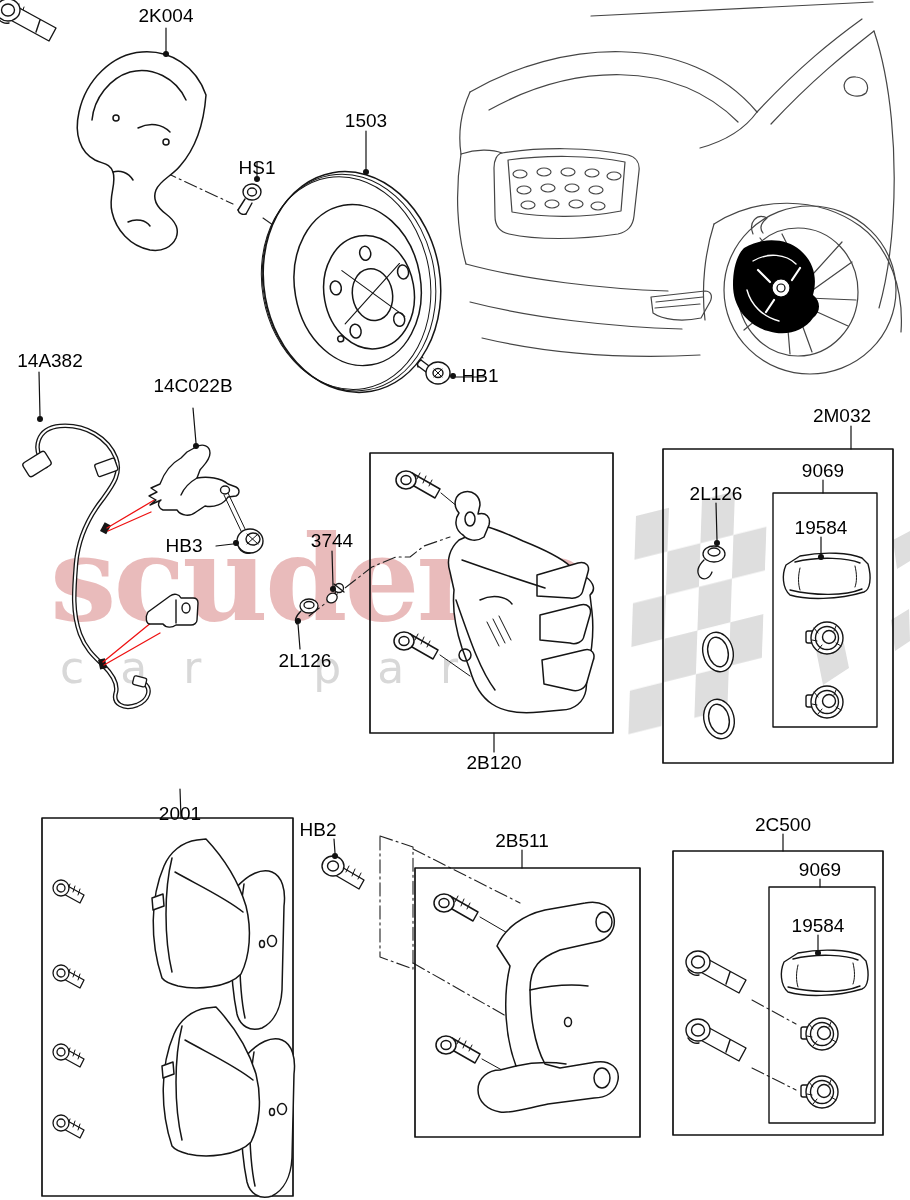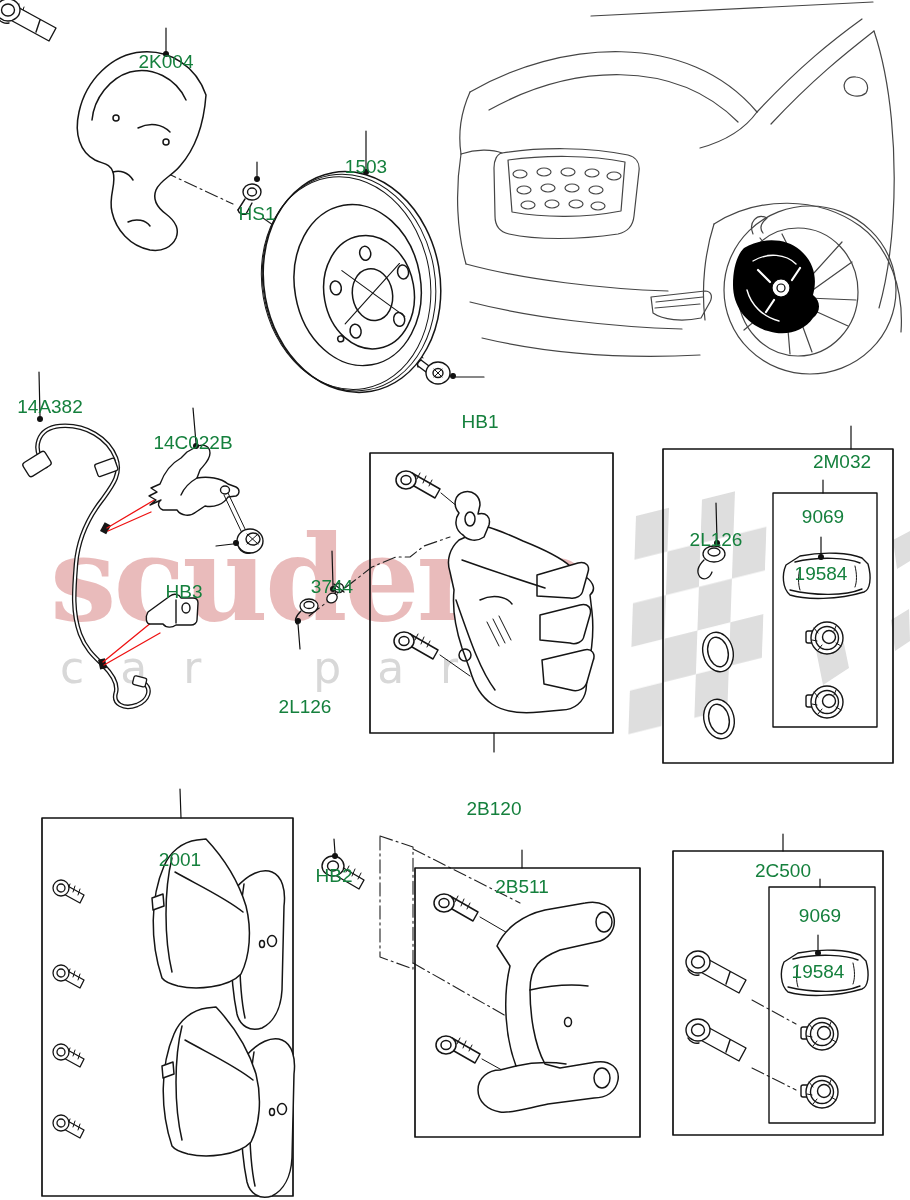--- a/index.html
+++ b/index.html
@@ -11,22 +11,22 @@
             font-weight:bold;font-size:118px;line-height:1;color:#c03a3a;opacity:.34;
             letter-spacing:-3px;white-space:nowrap;}
   .wm-sub{position:absolute;left:60px;top:646px;font-family:"DejaVu Sans",sans-serif;
           font-size:44px;line-height:1;color:#d8d8d8;letter-spacing:36px;word-spacing:26px;
           white-space:nowrap;}
   .wm-flag{position:absolute;left:0;top:0;}
   
   .art{position:absolute;left:0;top:0;z-index:2;}
   
   .labels{position:absolute;inset:0;z-index:3;}
-  .lbl{position:absolute;transform:translateX(-50%);font-size:19px;color:#15803d;
-       white-space:nowrap;cursor:pointer;line-height:1.1;margin-top:46px;}
+  .lbl{position:absolute;transform:translateX(-50%);font-size:19px;color:#000000;
+       white-space:nowrap;cursor:pointer;line-height:1.1;}
 </style>
 </head>
 <body>
 
 <div class="stage">
 
   <div class="wm-layer">
     <div class="wm-brand">scuderia</div>
     <div class="wm-sub">car parts</div>
     <svg class="wm-flag" width="910" height="1200">
@@ -387,29 +387,29 @@
         <circle cx="818" cy="953" r="2.4"></circle>
     </g>
   </svg>
 
   <div class="labels">
     <span class="lbl" style="left:166px;top:6px">2K004</span>
     <span class="lbl" style="left:257px;top:158px">HS1</span>
     <span class="lbl" style="left:366px;top:111px">1503</span>
     <span class="lbl" style="left:480px;top:366px">HB1</span>
     <span class="lbl" style="left:50px;top:351px">14A382</span>
-    <span class="lbl" style="left:193px;top:387px">14C022B</span>
+    <span class="lbl" style="left:193px;top:376px">14C022B</span>
     <span class="lbl" style="left:184px;top:536px">HB3</span>
     <span class="lbl" style="left:332px;top:531px">3744</span>
     <span class="lbl" style="left:305px;top:651px">2L126</span>
     <span class="lbl" style="left:494px;top:753px">2B120</span>
     <span class="lbl" style="left:842px;top:406px">2M032</span>
     <span class="lbl" style="left:823px;top:461px">9069</span>
     <span class="lbl" style="left:821px;top:518px">19584</span>
     <span class="lbl" style="left:716px;top:484px">2L126</span>
     <span class="lbl" style="left:180px;top:804px">2001</span>
-    <span class="lbl" style="left:334px;top:820px">HB2</span>
+    <span class="lbl" style="left:318px;top:820px">HB2</span>
     <span class="lbl" style="left:522px;top:831px">2B511</span>
     <span class="lbl" style="left:783px;top:815px">2C500</span>
     <span class="lbl" style="left:820px;top:860px">9069</span>
     <span class="lbl" style="left:818px;top:916px">19584</span>
   </div>
 </div>
 
 </body></html>

